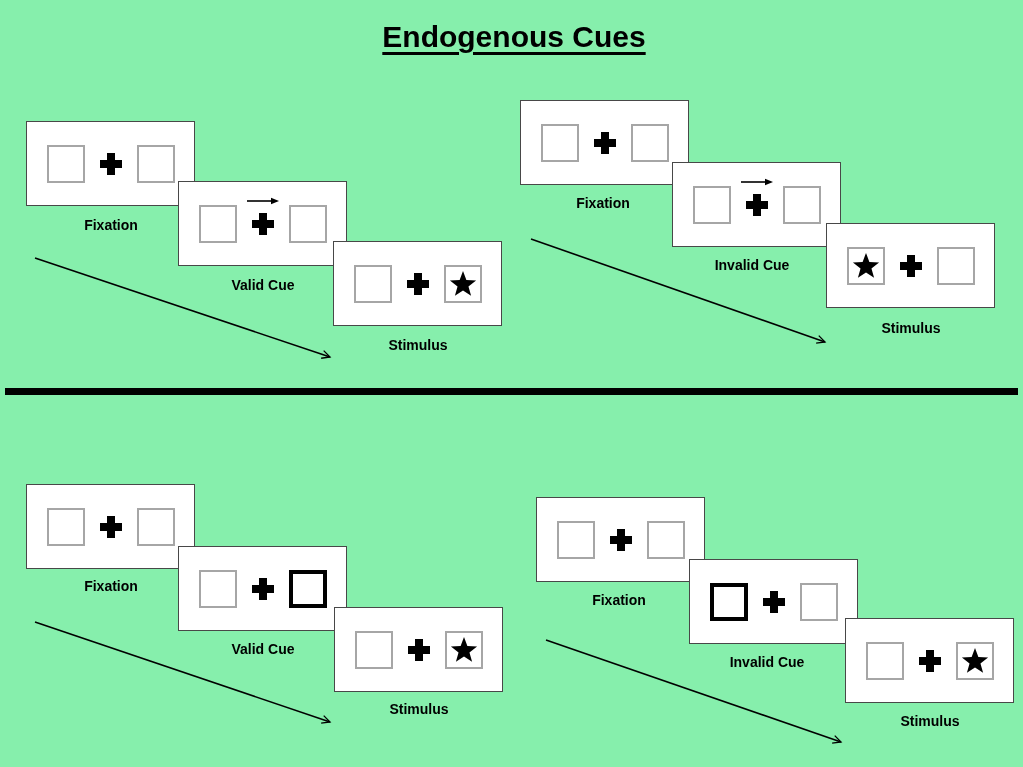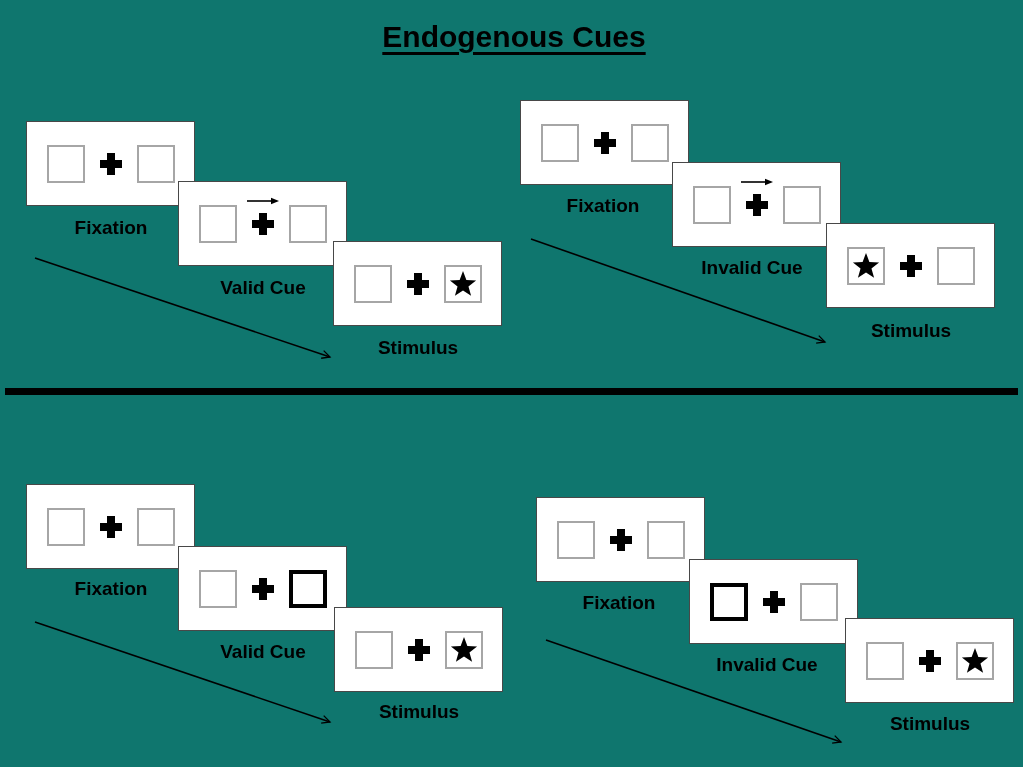--- a/index.html
+++ b/index.html
@@ -1,17 +1,17 @@
 <!DOCTYPE html>
 <html><head>
 <meta charset="utf-8">
 <style>
   html,body{margin:0;padding:0;background:#fff;}
   .canvas{
-    position:relative;width:1023px;height:767px;background:#0f766e;
+    position:relative;width:1023px;height:767px;background:#86efac;
     font-family:"Liberation Sans",sans-serif;color:#000;overflow:hidden;
   }
   .section-title{
     position:absolute;left:14px;width:1000px;text-align:center;
     font-size:30px;font-weight:bold;
     text-decoration:underline;text-decoration-thickness:3px;text-underline-offset:5px;
   }
   .panel{
     position:absolute;width:167px;height:83px;background:#fff;
     border:1.5px solid #484848;
@@ -22,21 +22,21 @@
     display:flex;align-items:center;justify-content:center;flex:none;
   }
   .sq.thick{width:30px;height:30px;border:4px solid #000;}
   .plus{position:relative;width:22px;height:22px;flex:none;}
   .plus::before{content:"";position:absolute;left:0;top:7px;width:22px;height:8px;background:#000;}
   .plus::after{content:"";position:absolute;top:0;left:7px;width:8px;height:22px;background:#000;}
   .center-stack{position:relative;flex:none;}
   .cue-arrow{position:absolute;left:50%;transform:translateX(-50%);top:-17px;}
   .plabel{
     position:absolute;width:170px;text-align:center;
-    font-size:19px;font-weight:bold;white-space:nowrap;
+    font-size:14px;font-weight:bold;white-space:nowrap;
   }
   .divider{position:absolute;left:5px;top:388px;width:1013px;height:7px;background:#000;}
   .arrows{position:absolute;left:0;top:0;pointer-events:none;}
   .star-svg{display:block;}
 </style>
 </head>
 <body>
 
 <div class="canvas">
 

